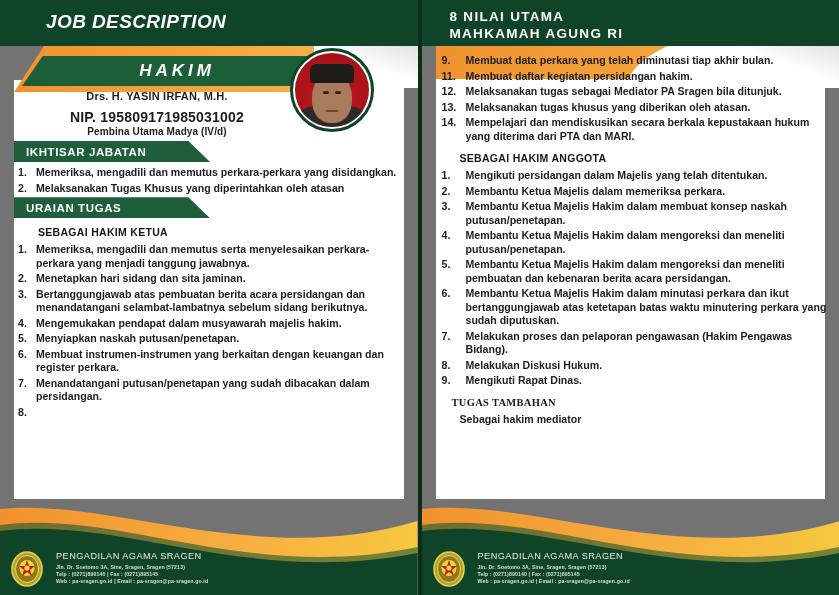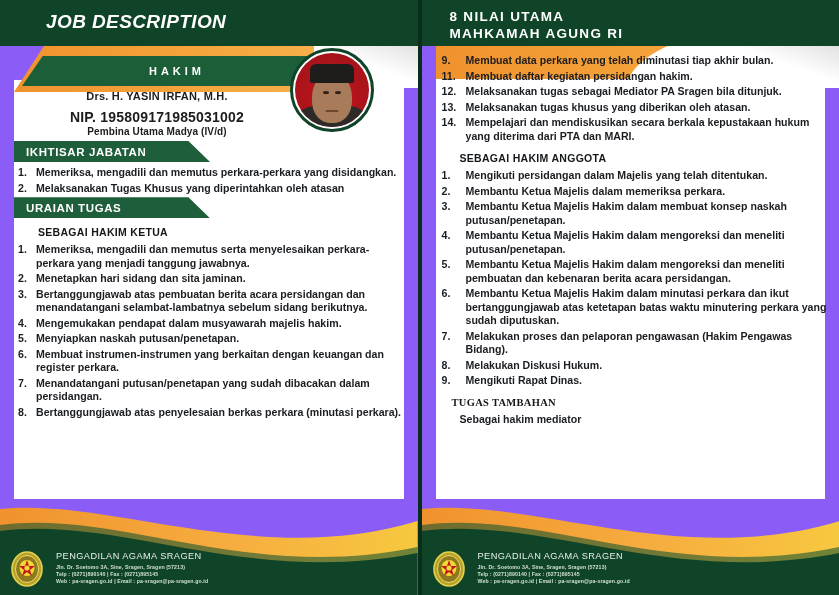--- a/index.html
+++ b/index.html
@@ -13,21 +13,21 @@
     position: relative;
     width: 839px; height: 595px;
     background: #10472a;
     display: flex;
   }
 
   
   .panel {
     position: relative;
     width: 419.5px; height: 595px;
-    background: #8b5cf6;
+    background: #737373;
     overflow: hidden;
   }
   .panel.left  { border-right: 2px solid #0a2e1b; }
   .panel.right { border-left: 2px solid #0a2e1b; }
 
   
   .hdr {
     position: absolute; top: 0; left: 0;
     width: 100%; height: 46px;
     background: #0f4429;
@@ -80,22 +80,22 @@
   }
   .green-banner {
     position: absolute; z-index: 6;
     left: 22px; top: 56px;
     width: 296px; height: 30px;
     background: #1b5e38;
     clip-path: polygon(7% 0%, 100% 0%, 100% 100%, 0% 100%);
     display: flex; align-items: center; justify-content: center;
   }
   .green-banner .jobtitle {
-    color: #ffffff; font-size: 11px; font-weight: bold;
-    letter-spacing: 4px; padding-left: 14px;
+    color: #ffffff; font-size: 17px; font-weight: bold;
+    letter-spacing: 4px; padding-left: 14px; font-style: italic;
   }
 
   .white-card-left {
     position: absolute; z-index: 2;
     left: 14px; top: 80px; right: 14px; bottom: 96px;
     background: #ffffff;
   }
 
   .name-block {
     position: absolute; z-index: 7;
@@ -313,21 +313,21 @@
 
       <div class="sub-head">SEBAGAI HAKIM KETUA</div>
       <ol class="numlist pad-l" id="ketua-list">
           <li><span class="num">1.</span><span>Memeriksa, mengadili dan memutus serta menyelesaikan perkara-perkara yang menjadi tanggung jawabnya.</span></li>
           <li><span class="num">2.</span><span>Menetapkan hari sidang dan sita jaminan.</span></li>
           <li><span class="num">3.</span><span>Bertanggungjawab atas pembuatan berita acara persidangan dan menandatangani selambat-lambatnya sebelum sidang berikutnya.</span></li>
           <li><span class="num">4.</span><span>Mengemukakan pendapat dalam musyawarah majelis hakim.</span></li>
           <li><span class="num">5.</span><span>Menyiapkan naskah putusan/penetapan.</span></li>
           <li><span class="num">6.</span><span>Membuat instrumen-instrumen yang berkaitan dengan keuangan dan register perkara.</span></li>
           <li><span class="num">7.</span><span>Menandatangani putusan/penetapan yang sudah dibacakan dalam persidangan.</span></li>
-          <li><span class="num">8.</span><span>Bertanggungjawab atas penyelesaian berkas perkara (minutasi perkara).</span></li>
+          <li><span class="num">8.</span></li>
         </ol>
     </div>
 
     <div class="wave-zone">
       <svg class="wave-orange" viewBox="0 0 420 104" preserveAspectRatio="none">
         <defs>
           <linearGradient id="og1" x1="0" y1="0" x2="1" y2="0">
             <stop offset="0%" stop-color="#f0922e"></stop>
             <stop offset="55%" stop-color="#f6ad3f"></stop>
             <stop offset="100%" stop-color="#f7c83f"></stop>

